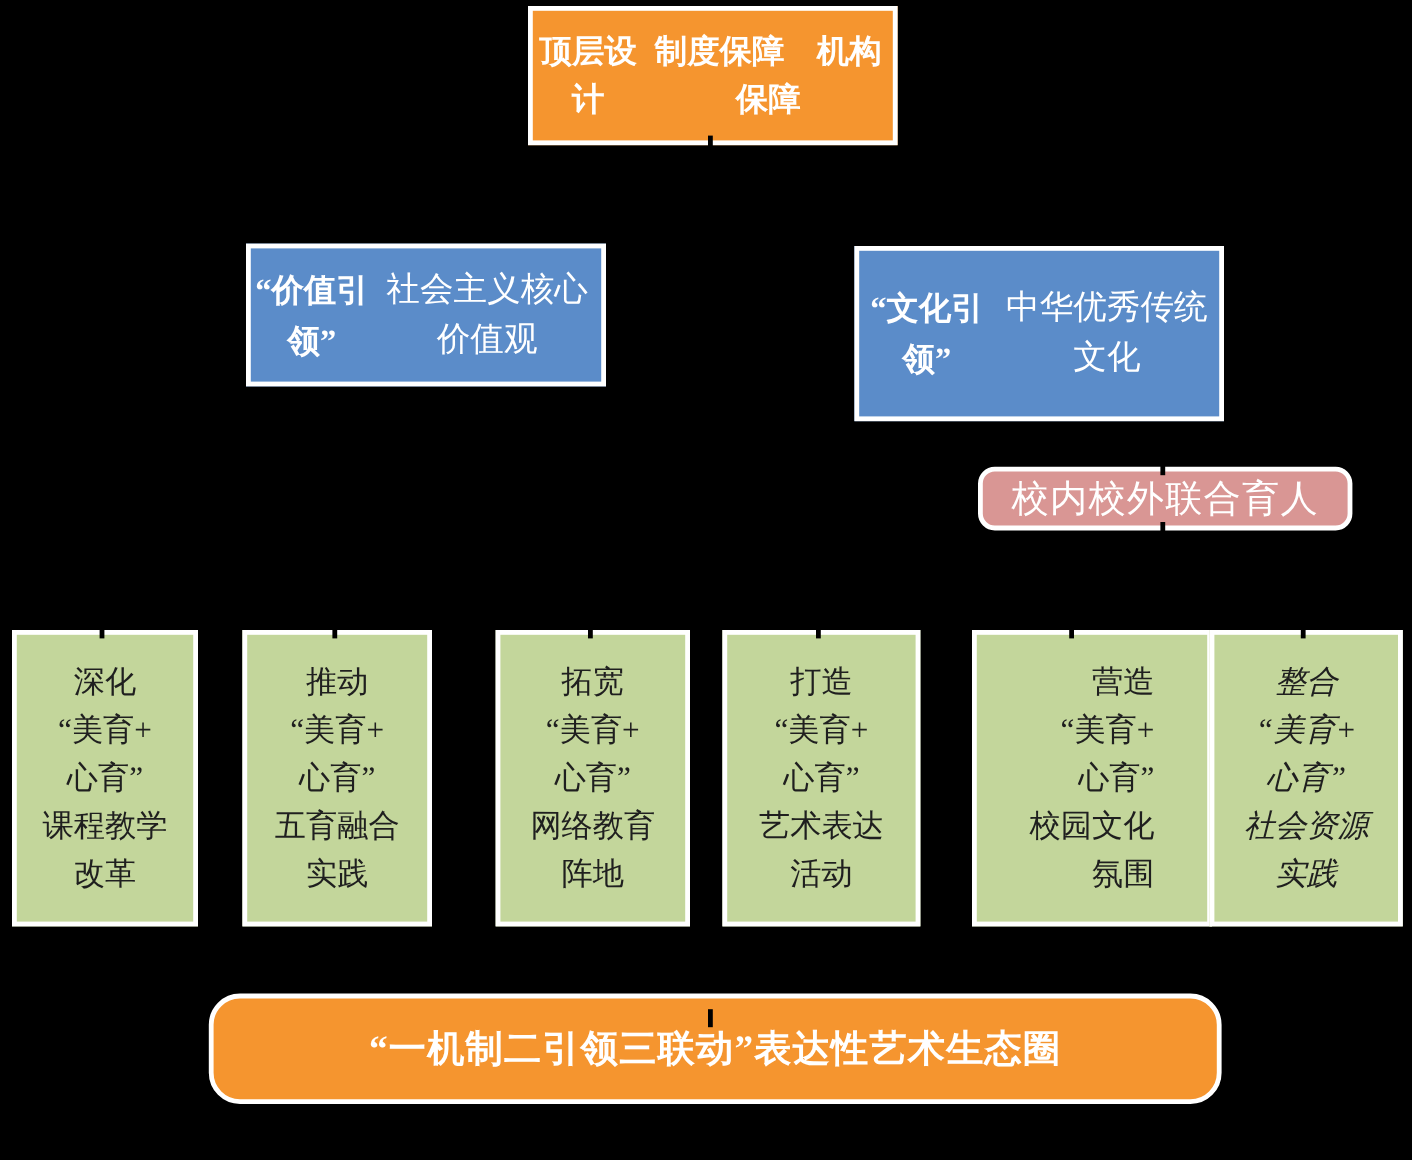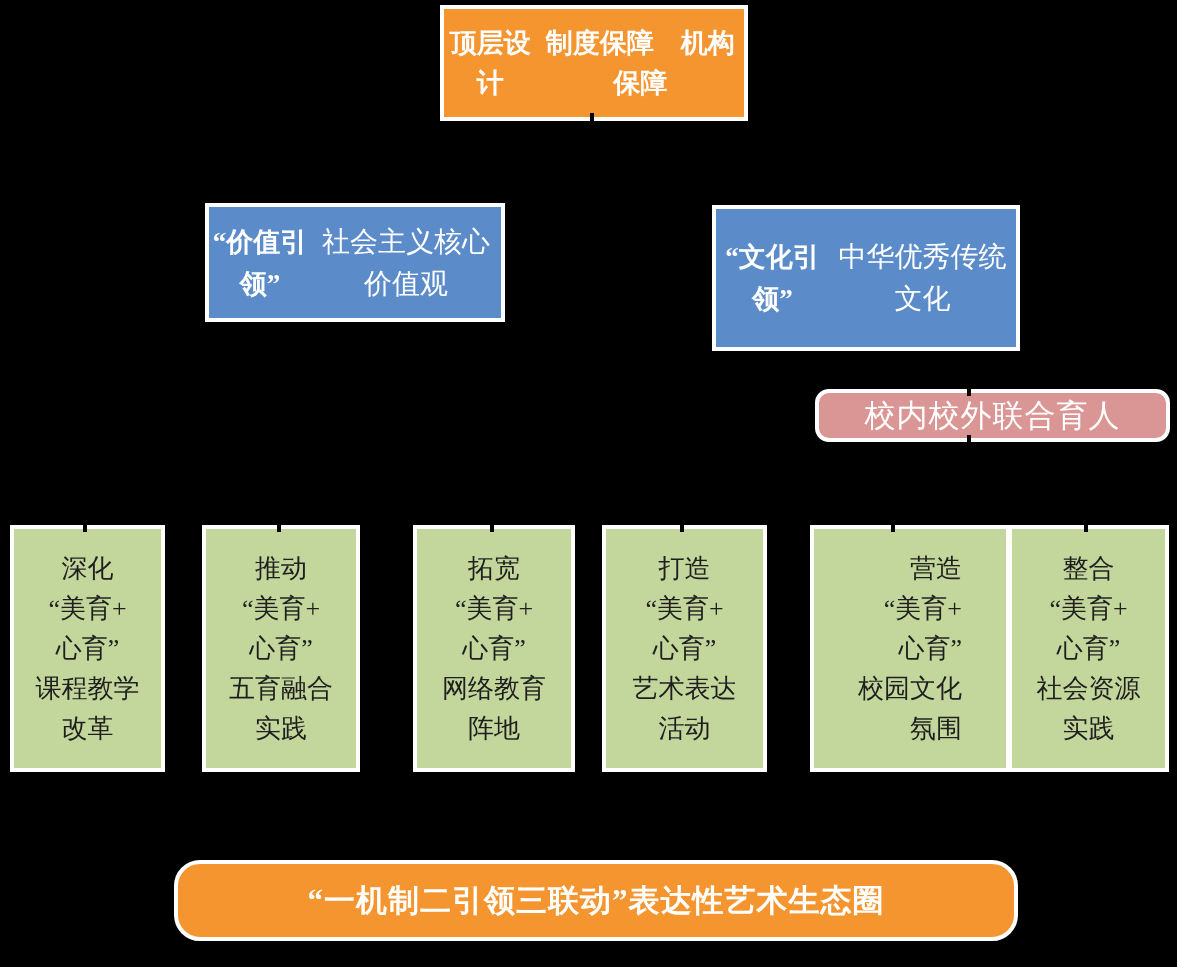--- a/index.html
+++ b/index.html
@@ -35,34 +35,34 @@
   .top-box .l1 { font-size: 27px; font-weight: bold; line-height: 40px; }
   .top-box .l2 { font-size: 27px; font-weight: bold; line-height: 40px; }
 
   .blue-left  { left: 205px; top: 203px; width: 300px; height: 119px; }
   .blue-right { left: 712px; top: 205px; width: 308px; height: 146px; }
   .blue .l1 { font-size: 27px; font-weight: bold; line-height: 42px; }
   .blue .l2 { font-size: 28px; font-weight: normal; line-height: 42px; }
 
   .pink1 { left: 27px;  top: 385px; width: 313px; height: 54px; }
   .pink2 { left: 438px; top: 386px; width: 312px; height: 54px; }
-  .pink3 { left: 815px; top: 389px; width: 355px; height: 53px; }
+  .pink3 { left: 815px; top: 389px; width: 312px; height: 53px; }
   .pink .label { font-size: 31px; line-height: 46px; letter-spacing: 1px; }
 
   .green { top: 525px; height: 247px; }
   .g1 { left: 10px;   width: 155px; }
   .g2 { left: 202px;  width: 158px; }
   .g3 { left: 413px;  width: 162px; }
   .g4 { left: 602px;  width: 165px; }
   .g5 { left: 810px;  width: 200px; text-align: right; }
-  .g6 { left: 1008px; width: 161px; }
+  .g6 { left: 1008px; width: 161px; font-style: italic; }
   .green .label { font-size: 26px; line-height: 40px; white-space: pre-line; }
 
   .bottom-box {
-    left: 174px; top: 860px; width: 844px; height: 81px;
+    left: 174px; top: 828px; width: 844px; height: 92px;
     border-radius: 26px;
     text-align: center;
   }
   .bottom-box .label { font-size: 31px; font-weight: bold; letter-spacing: 1px; }
 
   .tick {
     position: absolute;
     width: 4px;
     height: 15px;
     background: #000000;

